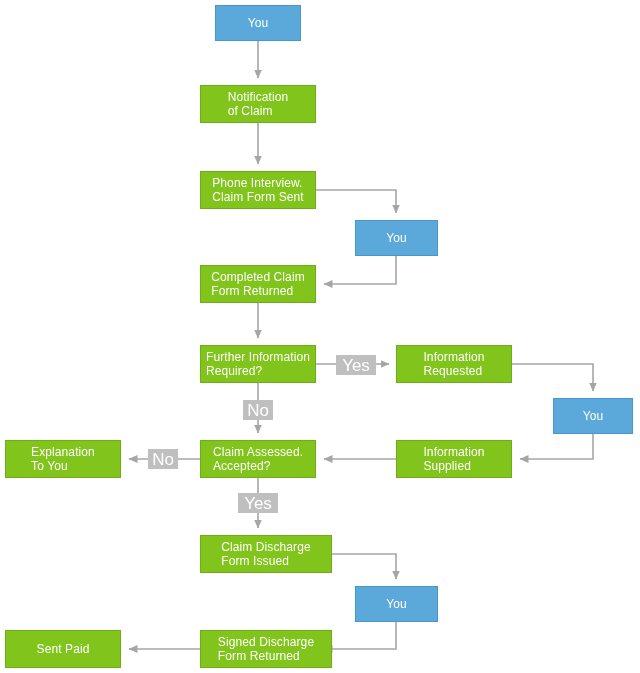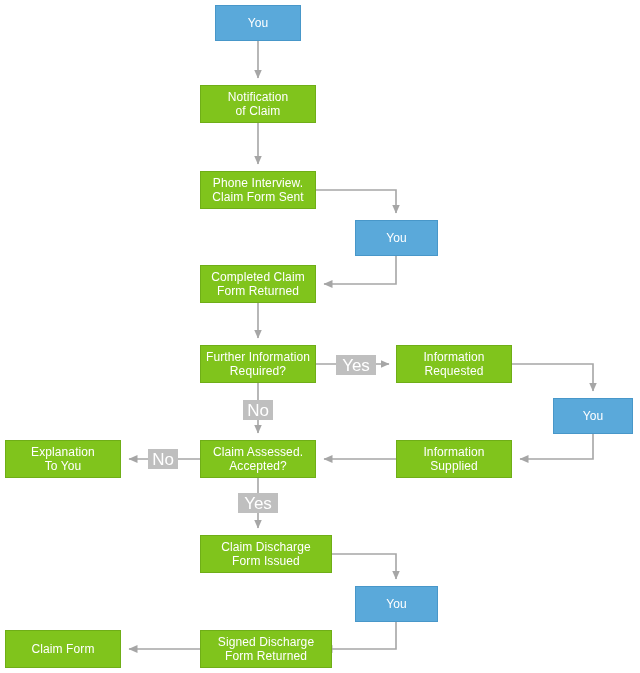--- a/index.html
+++ b/index.html
@@ -23,21 +23,20 @@
     top: 0;
     width: 640px;
     height: 673px;
   }
   .node {
     position: absolute;
     box-sizing: border-box;
     display: flex;
     align-items: center;
     justify-content: center;
-    text-align: center;
     color: #ffffff;
     font-size: 12px;
     line-height: 14px;
     letter-spacing: 0.1px;
     z-index: 2;
     white-space: pre-line;
   }
   .node.green {
     background: #80c41c;
     border: 1px solid #6fae17;
@@ -135,21 +134,21 @@
 Supplied</div>
 
   <div class="node green" style="left:200px; top:535px; width:132px; height:38px;">Claim Discharge
 Form Issued</div>
 
   <div class="node blue" style="left:355px; top:586px; width:83px;  height:36px;">You</div>
 
   <div class="node green" style="left:200px; top:630px; width:132px; height:38px;">Signed Discharge
 Form Returned</div>
 
-  <div class="node green" style="left:5px;   top:630px; width:116px; height:38px;">Claim Form</div>
+  <div class="node green" style="left:5px;   top:630px; width:116px; height:38px;">Sent Paid</div>
 
   <div class="edge-label" style="left:336px; top:355px; width:40px; height:20px;">Yes</div>
 
   <div class="edge-label" style="left:243px; top:400px; width:30px; height:20px;">No</div>
 
   <div class="edge-label" style="left:148px; top:449px; width:30px; height:20px;">No</div>
 
   <div class="edge-label" style="left:238px; top:493px; width:40px; height:20px;">Yes</div>
 
 </div>

